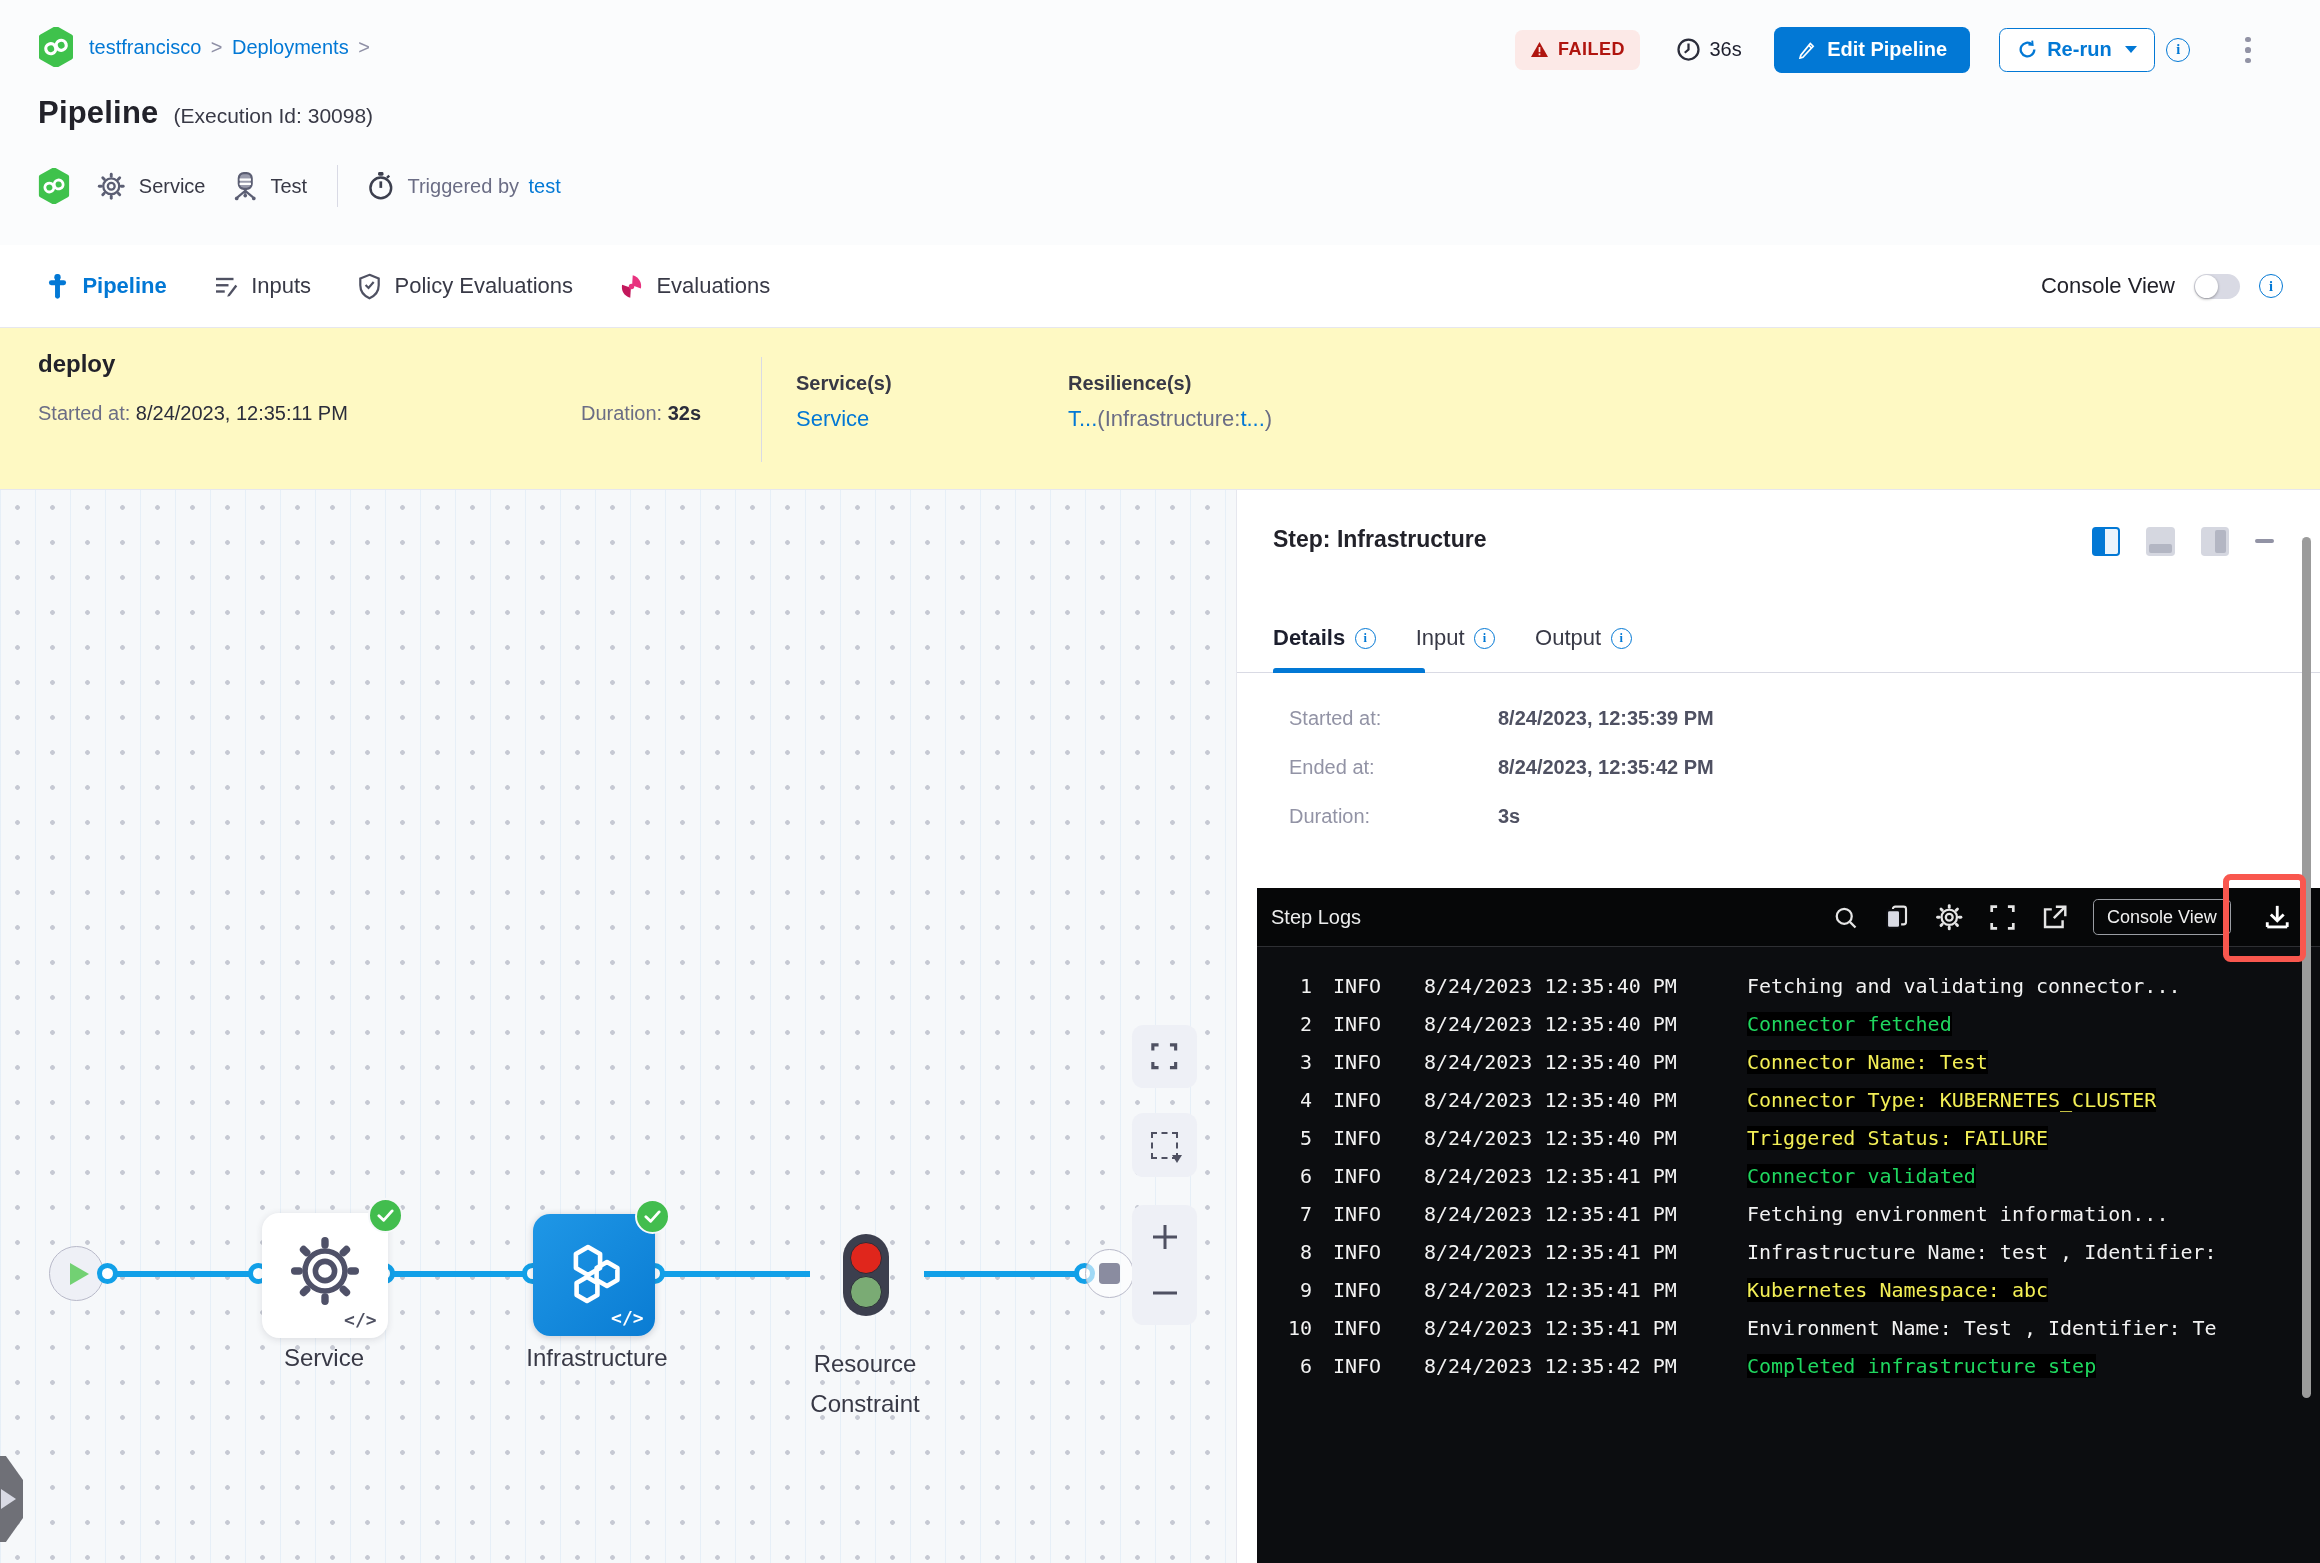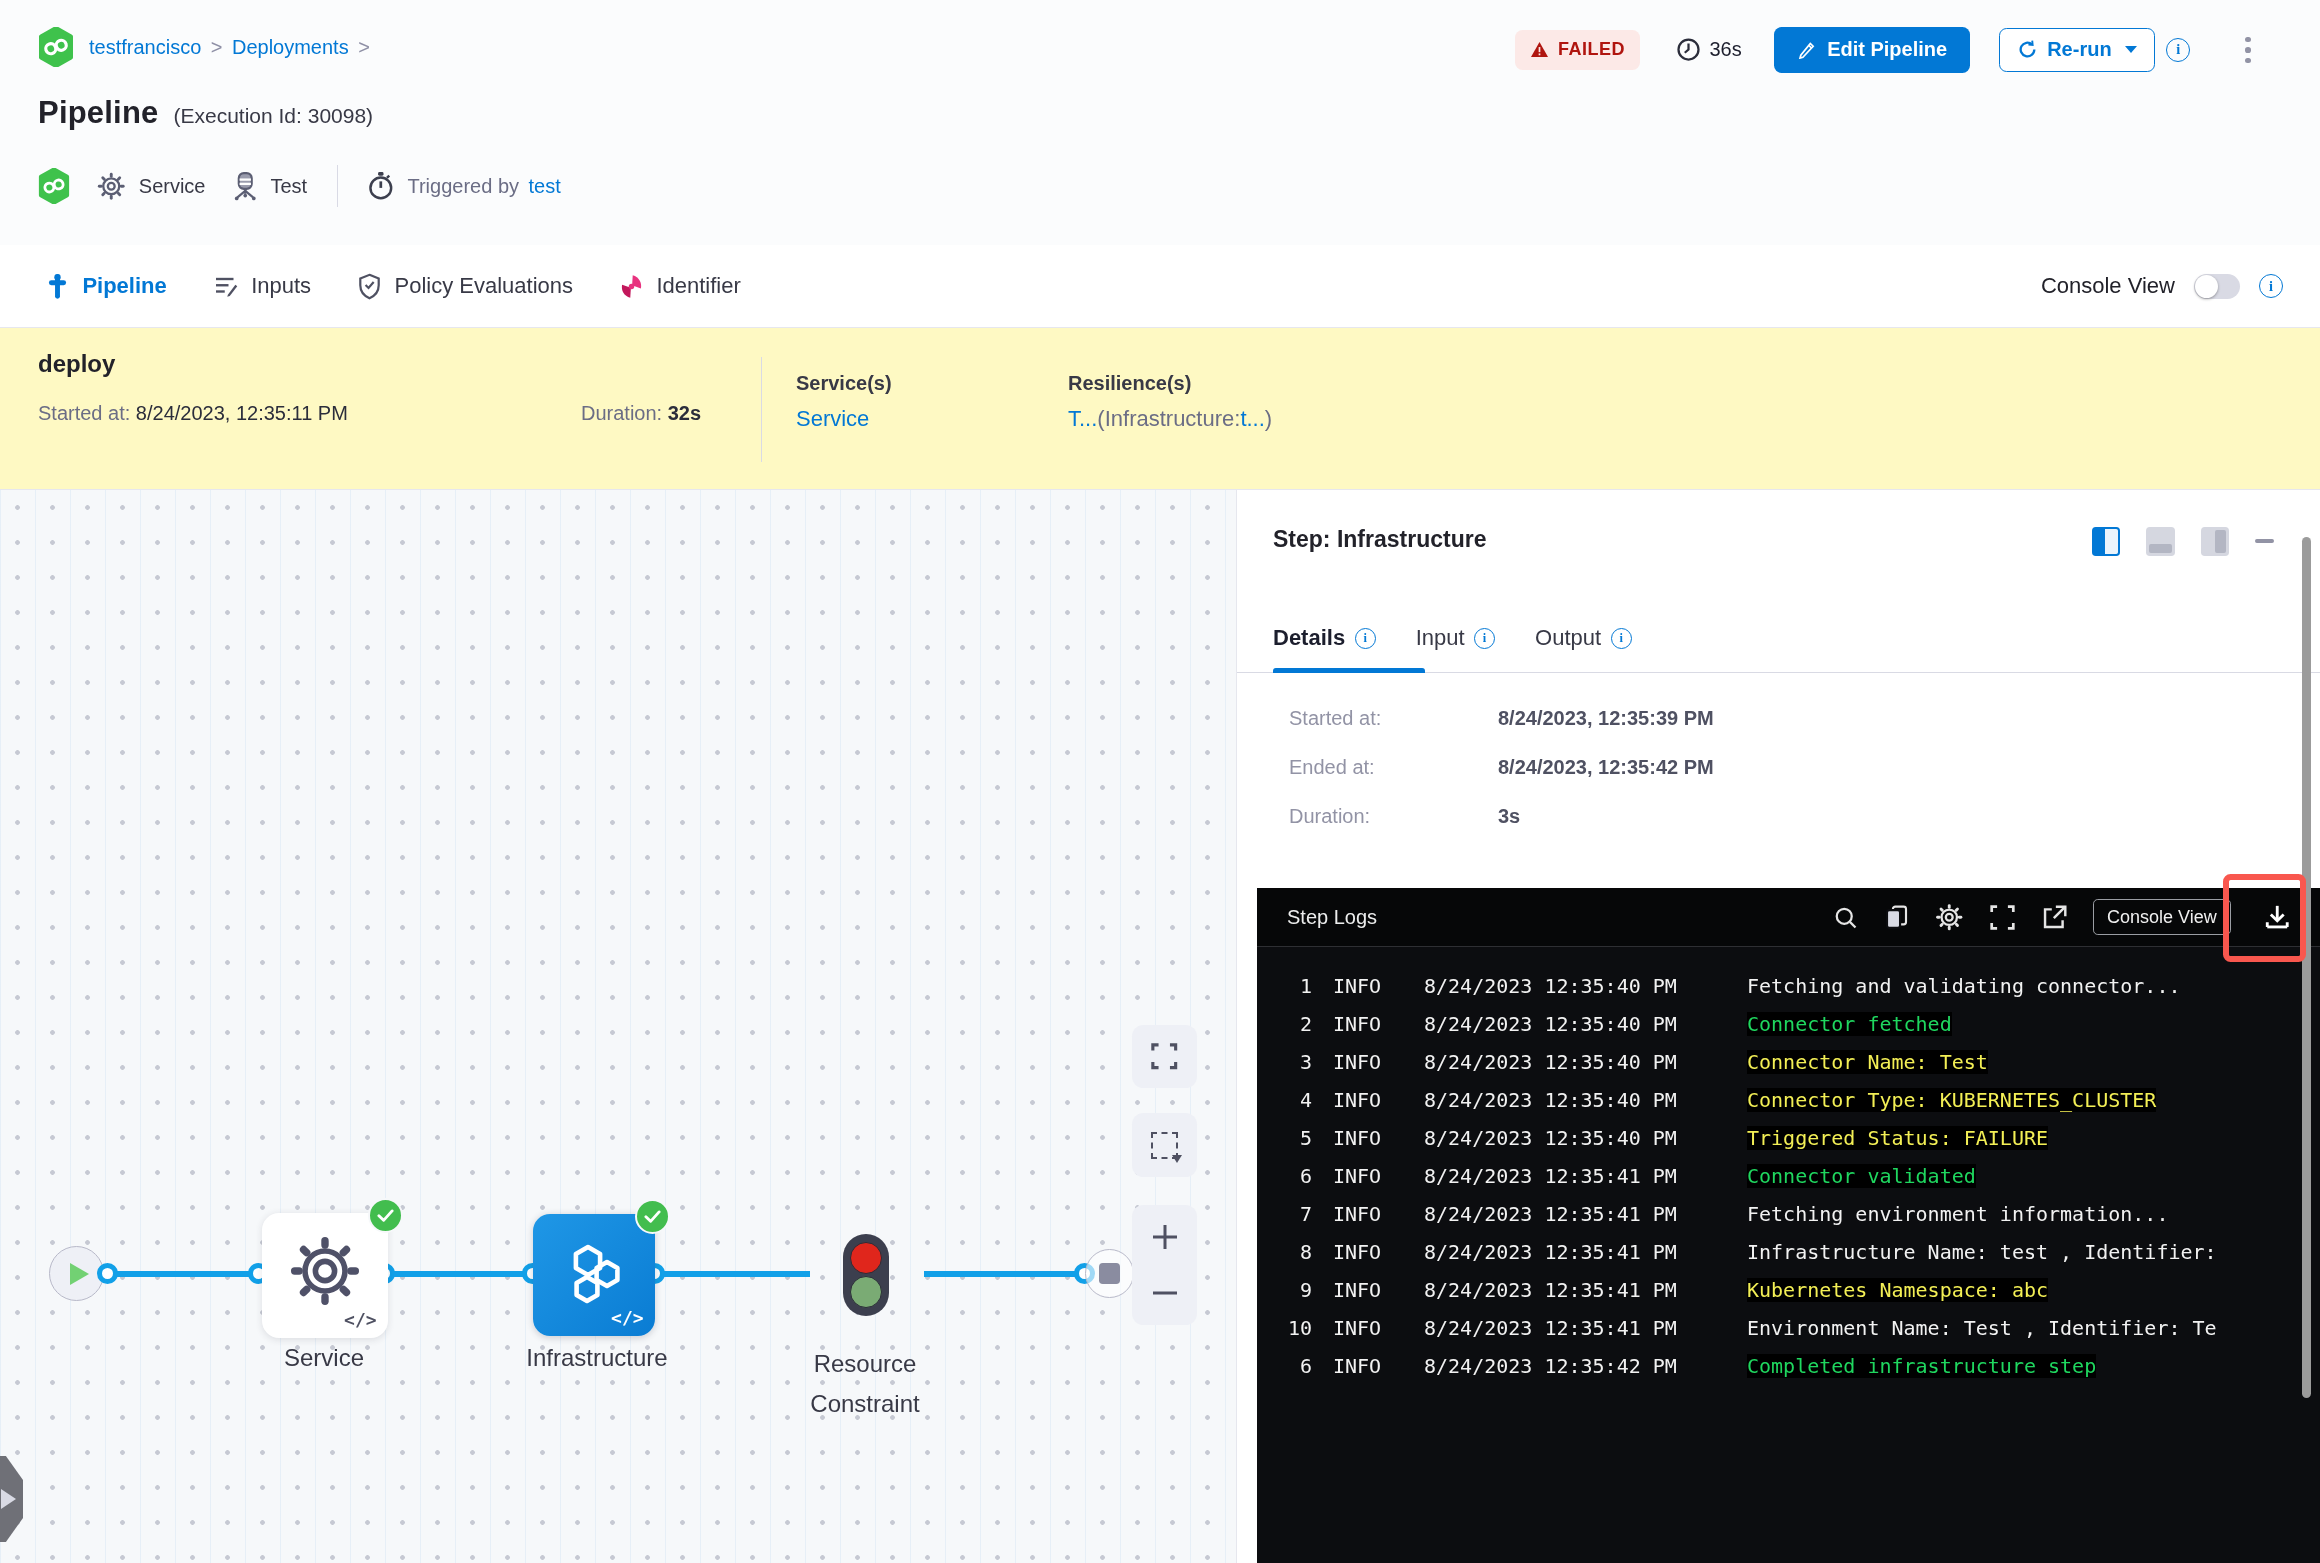--- a/index.html
+++ b/index.html
@@ -73,21 +73,21 @@
   .layout-icon{width:28.5px;height:28.5px;border-radius:3.8px;cursor:pointer;position:relative;}
   .step-tab{display:flex;align-items:center;gap:9.5px;font-size:22px;color:#383946;cursor:pointer;}
   .step-tab.active{font-weight:bold;color:#1c1e2d;}
   .detail-label{font-size:20px;color:#9293a5;}
   .detail-value{font-size:20px;color:#4f5162;font-weight:bold;}
 
   
   #logs{left:1257px;top:888px;width:1063px;height:675px;background:#0c0d10;}
   #logs-header{position:absolute;left:0;top:0;width:100%;height:59px;background:#060708;
     border-bottom:1px solid #2e2f33;display:flex;align-items:center;}
-  #logs-title{font-size:20px;color:#eceded;margin-left:30px;}
+  #logs-title{font-size:20px;color:#eceded;margin-left:14px;}
   .log-hicon{margin-left:25px;cursor:pointer;display:flex;align-items:center;}
   .console-view-btn{margin-left:25px;border:1.9px solid #9a9da3;border-radius:4.8px;color:#f0f0f0;
     font-size:18px;padding:6.7px 13.3px;cursor:pointer;white-space:nowrap;}
   #log-lines{position:absolute;left:0;top:86px;width:100%;}
   .log-row{display:flex;align-items:baseline;height:38px;font-family:"DejaVu Sans Mono",monospace;
     font-size:20px;color:#f2f2f2;white-space:pre;overflow:hidden;}
   .log-row .num{width:55px;text-align:right;flex:none;}
   .log-row .level{width:70px;margin-left:21px;flex:none;}
   .log-row .time{width:323px;margin-left:21px;flex:none;}
   .log-row .msg{flex:none;}
@@ -247,21 +247,21 @@
           <path d="M6.8 9.8 L9.2 12.2 L13.4 7.4"></path>
         </svg>
         <span>Policy Evaluations</span>
       </div>
       <div class="main-tab">
         <svg width="25" height="25" viewBox="0 0 20 20">
           <path d="M11 1 C16 2.5 18.5 7 17.5 11.5 L10.5 9 Z" fill="#e8337f"></path>
           <path d="M9 19 C4 17.5 1.5 13 2.5 8.5 L9.5 11 Z" fill="#c2185b"></path>
           <circle cx="10" cy="10" r="2.2" fill="#e8337f"></circle>
         </svg>
-        <span>Identifier</span>
+        <span>Evaluations</span>
       </div>
     </div>
     <div id="tab-underline" class="abs"></div>
 
     <div class="abs" style="right:38px;top:0;height:82px;display:flex;align-items:center;gap:19px;">
       <span style="font-size:22px;color:#22222a;">Console View</span>
       <div class="toggle">
           <div class="knob"></div>
         </div>
       <div class="info-circle">i</div>

